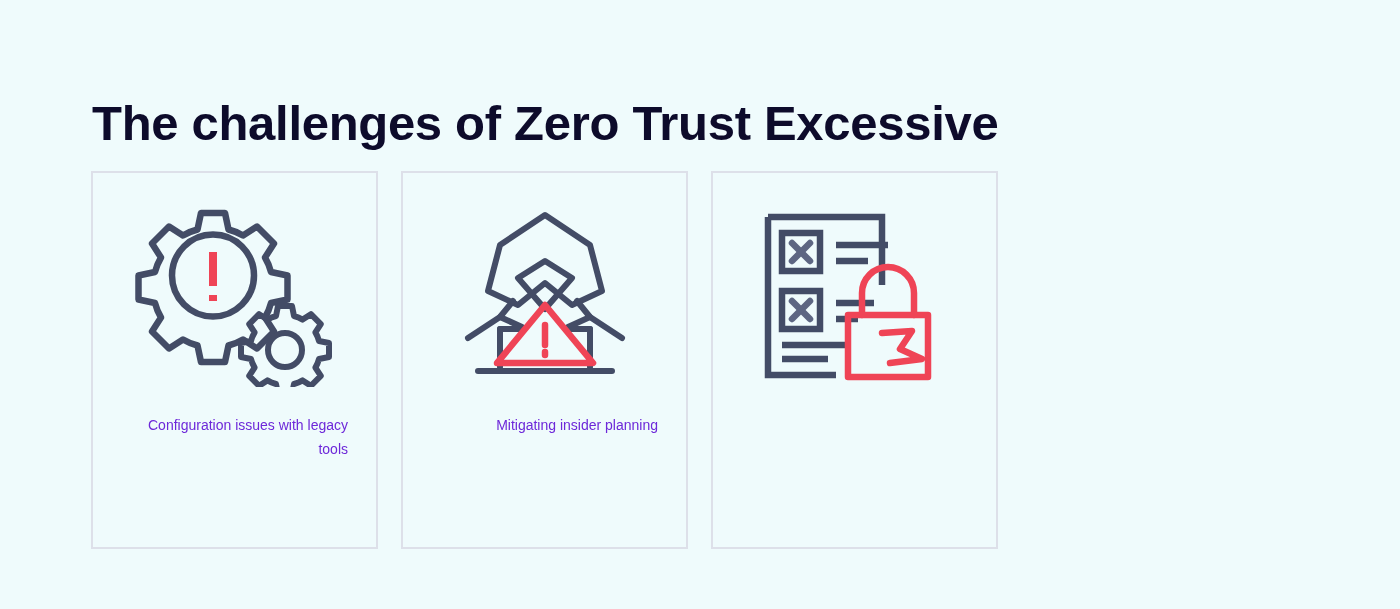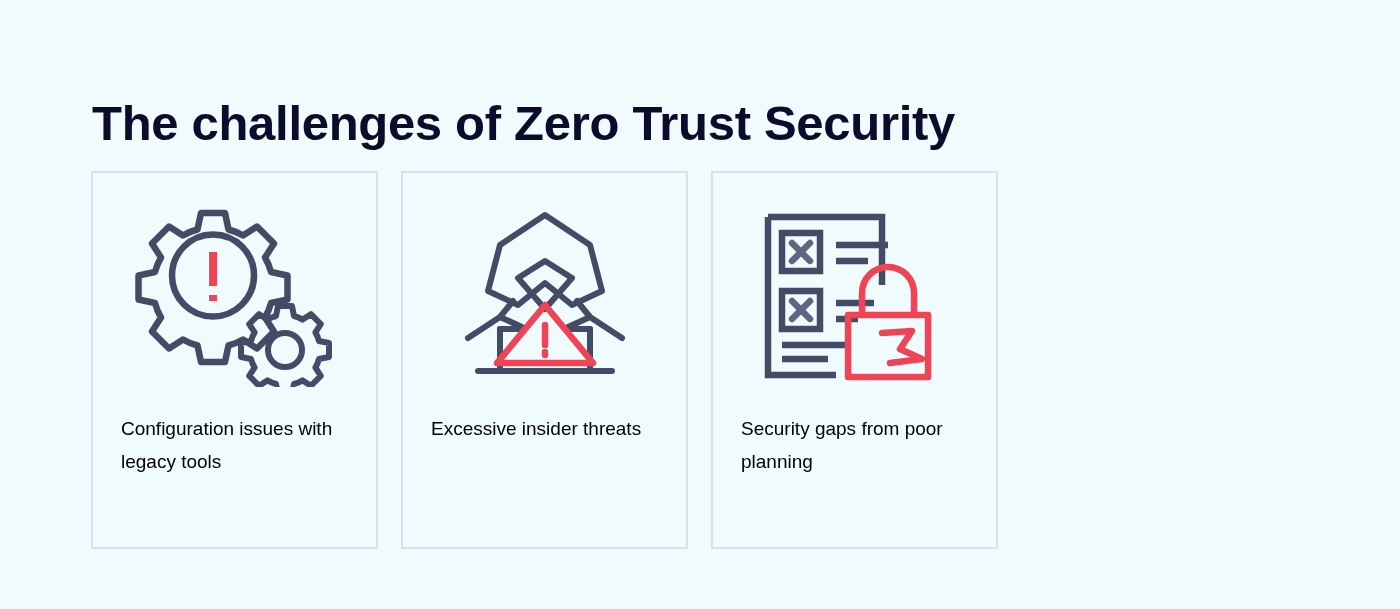--- a/index.html
+++ b/index.html
@@ -53,33 +53,34 @@
   .card-icon {
     height: 240px;
     display: flex;
     align-items: center;
     justify-content: center;
     padding-top: 8px;
     box-sizing: border-box;
   }
   .card-label {
     padding: 0 28px;
-    font-size: 19px;
+    font-size: 14px;
     line-height: 1.73;
-    color: #000000;
+    color: #6d28d9;
     font-weight: 400;
+    text-align: right;
   }
   svg { display: block; }
 </style>
 </head>
 <body>
 
 <div class="page">
 
-  <h1 class="page-title">The challenges of Zero Trust Security</h1>
+  <h1 class="page-title">The challenges of Zero Trust Excessive</h1>
 
   <div class="cards">
 
     <div class="card">
       <div class="card-icon">
         <svg width="210" height="180" viewBox="0 0 210 180" fill="none">
           <g stroke="#434c66" stroke-width="6.5" stroke-linejoin="round" stroke-linecap="round" fill="none">
             <path d="M71 6 h24 l3.5 16.5 a55 55 0 0 1 14.5 6 l14-9 l17 17 l-9 14 a55 55 0 0 1 6 14.5 l16.5 3.5 v24 l-16.5 3.5 a55 55 0 0 1 -6 14.5 l9 14 l-17 17 l-14 -9 a55 55 0 0 1 -14.5 6 l-3.5 16.5 h-24 l-3.5 -16.5 a55 55 0 0 1 -14.5 -6 l-14 9 l-17 -17 l9 -14 a55 55 0 0 1 -6 -14.5 l-16.5 -3.5 v-24 l16.5 -3.5 a55 55 0 0 1 6 -14.5 l-9 -14 l17 -17 l14 9 a55 55 0 0 1 14.5 -6 z"></path>
             <circle cx="83" cy="68.5" r="41"></circle>
           </g>
@@ -113,21 +114,21 @@
             <path d="M130 124 v38"></path>
             <line x1="18" y1="166" x2="152" y2="166"></line>
           </g>
           <g stroke="#ef4456" stroke-width="6.5" stroke-linejoin="round" stroke-linecap="round" fill="none">
             <path d="M85 100 L133 158 H37 Z"></path>
             <line x1="85" y1="120" x2="85" y2="140"></line>
             <line x1="85" y1="147" x2="85" y2="150"></line>
           </g>
         </svg>
       </div>
-      <div class="card-label">Excessive insider threats</div>
+      <div class="card-label">Mitigating insider planning</div>
     </div>
 
     <div class="card">
       <div class="card-icon">
         <svg width="190" height="180" viewBox="0 0 190 180" fill="none">
           <g stroke="#434c66" stroke-width="6.5" fill="none" stroke-linecap="butt">
             <path d="M8 10 H122 V78"></path>
             <path d="M8 10 V168 H76"></path>
             <rect x="22" y="26" width="38" height="38"></rect>
             <rect x="22" y="84" width="38" height="38"></rect>
@@ -144,17 +145,16 @@
             <line x1="32" y1="94" x2="50" y2="112"></line>
             <line x1="50" y1="94" x2="32" y2="112"></line>
           </g>
           <g stroke="#ef4456" stroke-width="6.5" stroke-linejoin="round" stroke-linecap="round" fill="none">
             <path d="M102 108 V86 a26 26 0 0 1 52 0 V108"></path>
             <rect x="88" y="108" width="80" height="62"></rect>
             <path d="M122 126 L152 124 L140 142 L162 152 L130 156"></path>
           </g>
         </svg>
       </div>
-      <div class="card-label">Security gaps from poor planning</div>
     </div>
 
   </div>
 </div>
 
 </body></html>

